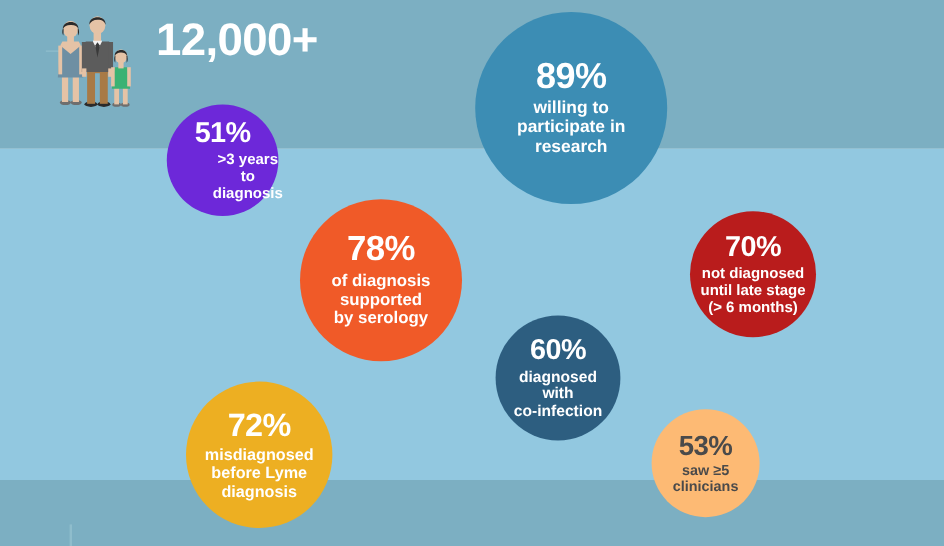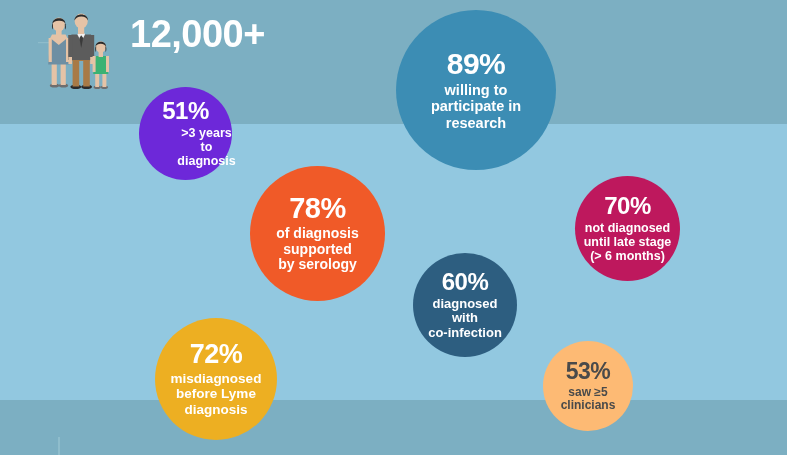--- a/index.html
+++ b/index.html
@@ -100,26 +100,26 @@
   #bubble-89 { left: 396px; top: 10px; width: 160px; height: 160px; background: #3C8DB4; }
   #bubble-89 .pct     { font-size: 30px; color: #ffffff; }
   #bubble-89 .caption { font-size: 14.5px; color: #ffffff; }
 
   
   #bubble-78 { left: 250px; top: 166px; width: 135px; height: 135px; background: #F05A28; }
   #bubble-78 .pct     { font-size: 29px; color: #ffffff; }
   #bubble-78 .caption { font-size: 14px; color: #ffffff; }
 
   
-  #bubble-70 { left: 575px; top: 176px; width: 105px; height: 105px; background: #be185d; }
+  #bubble-70 { left: 575px; top: 176px; width: 105px; height: 105px; background: #b91c1c; }
   #bubble-70 .pct     { font-size: 24px; color: #ffffff; }
   #bubble-70 .caption { font-size: 12.5px; color: #ffffff; }
 
   
-  #bubble-60 { left: 413px; top: 253px; width: 104px; height: 104px; background: #2D5E80; }
+  #bubble-60 { left: 413px; top: 263px; width: 104px; height: 104px; background: #2D5E80; }
   #bubble-60 .pct     { font-size: 24px; color: #ffffff; }
   #bubble-60 .caption { font-size: 13px; color: #ffffff; }
 
   
   #bubble-72 { left: 155px; top: 318px; width: 122px; height: 122px; background: #EDAF22; }
   #bubble-72 .pct     { font-size: 27px; color: #ffffff; }
   #bubble-72 .caption { font-size: 13.5px; color: #ffffff; }
 
   
   #bubble-53 { left: 543px; top: 341px; width: 90px; height: 90px; background: #fdba74; }

